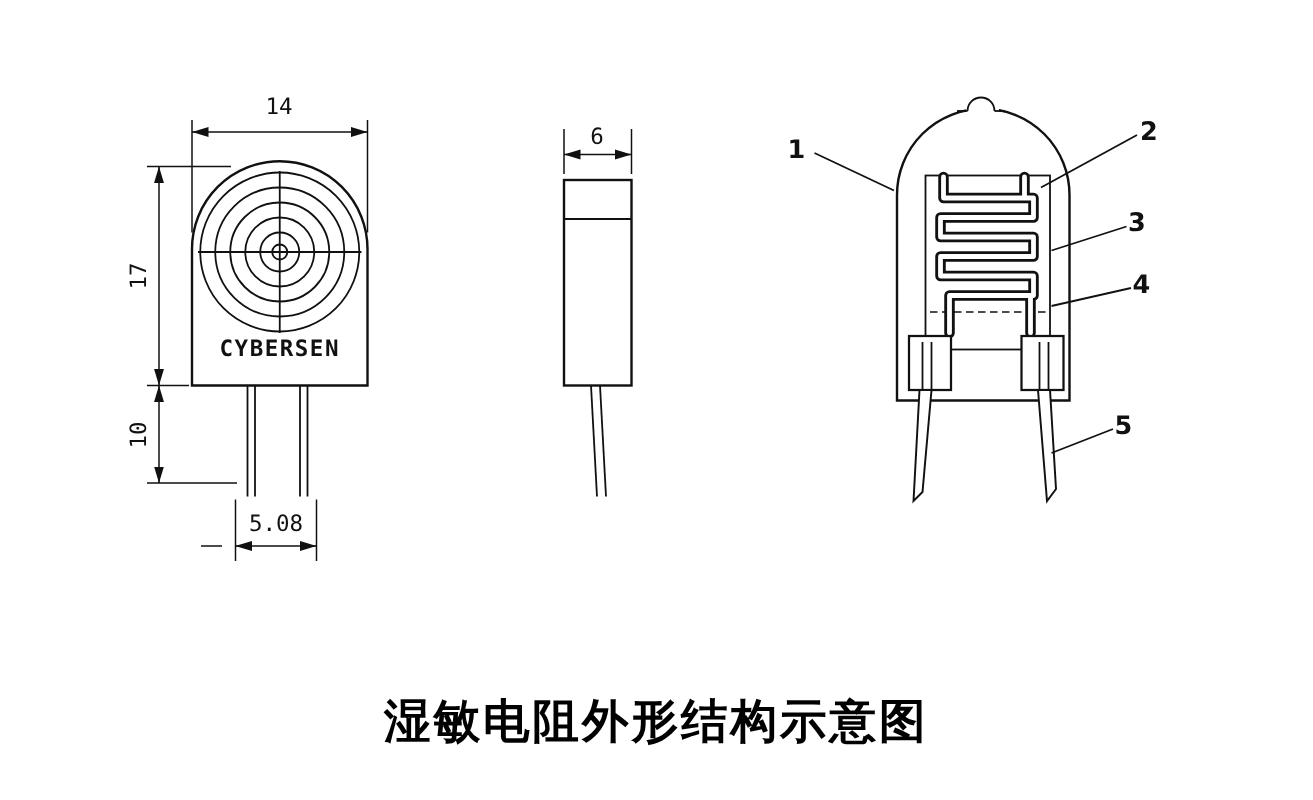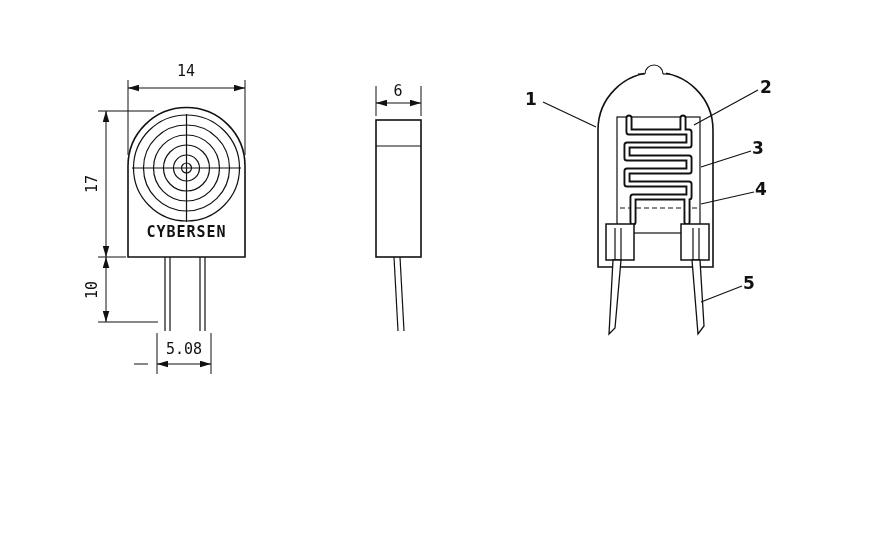--- a/index.html
+++ b/index.html
@@ -160,14 +160,15 @@
 
       <line class="leader" x1="754" y1="192" x2="701" y2="204"></line>
       <text class="callout-text" x="761" y="195" text-anchor="middle">4</text>
 
       <line class="leader" x1="742" y1="286" x2="701" y2="302"></line>
       <text class="callout-text" x="749" y="289" text-anchor="middle">5</text>
     </g>
   </g>
 </svg>
 
+<div class="caption">湿敏电阻外形结构示意图</div>
 
 </div>
 
 </body></html>

